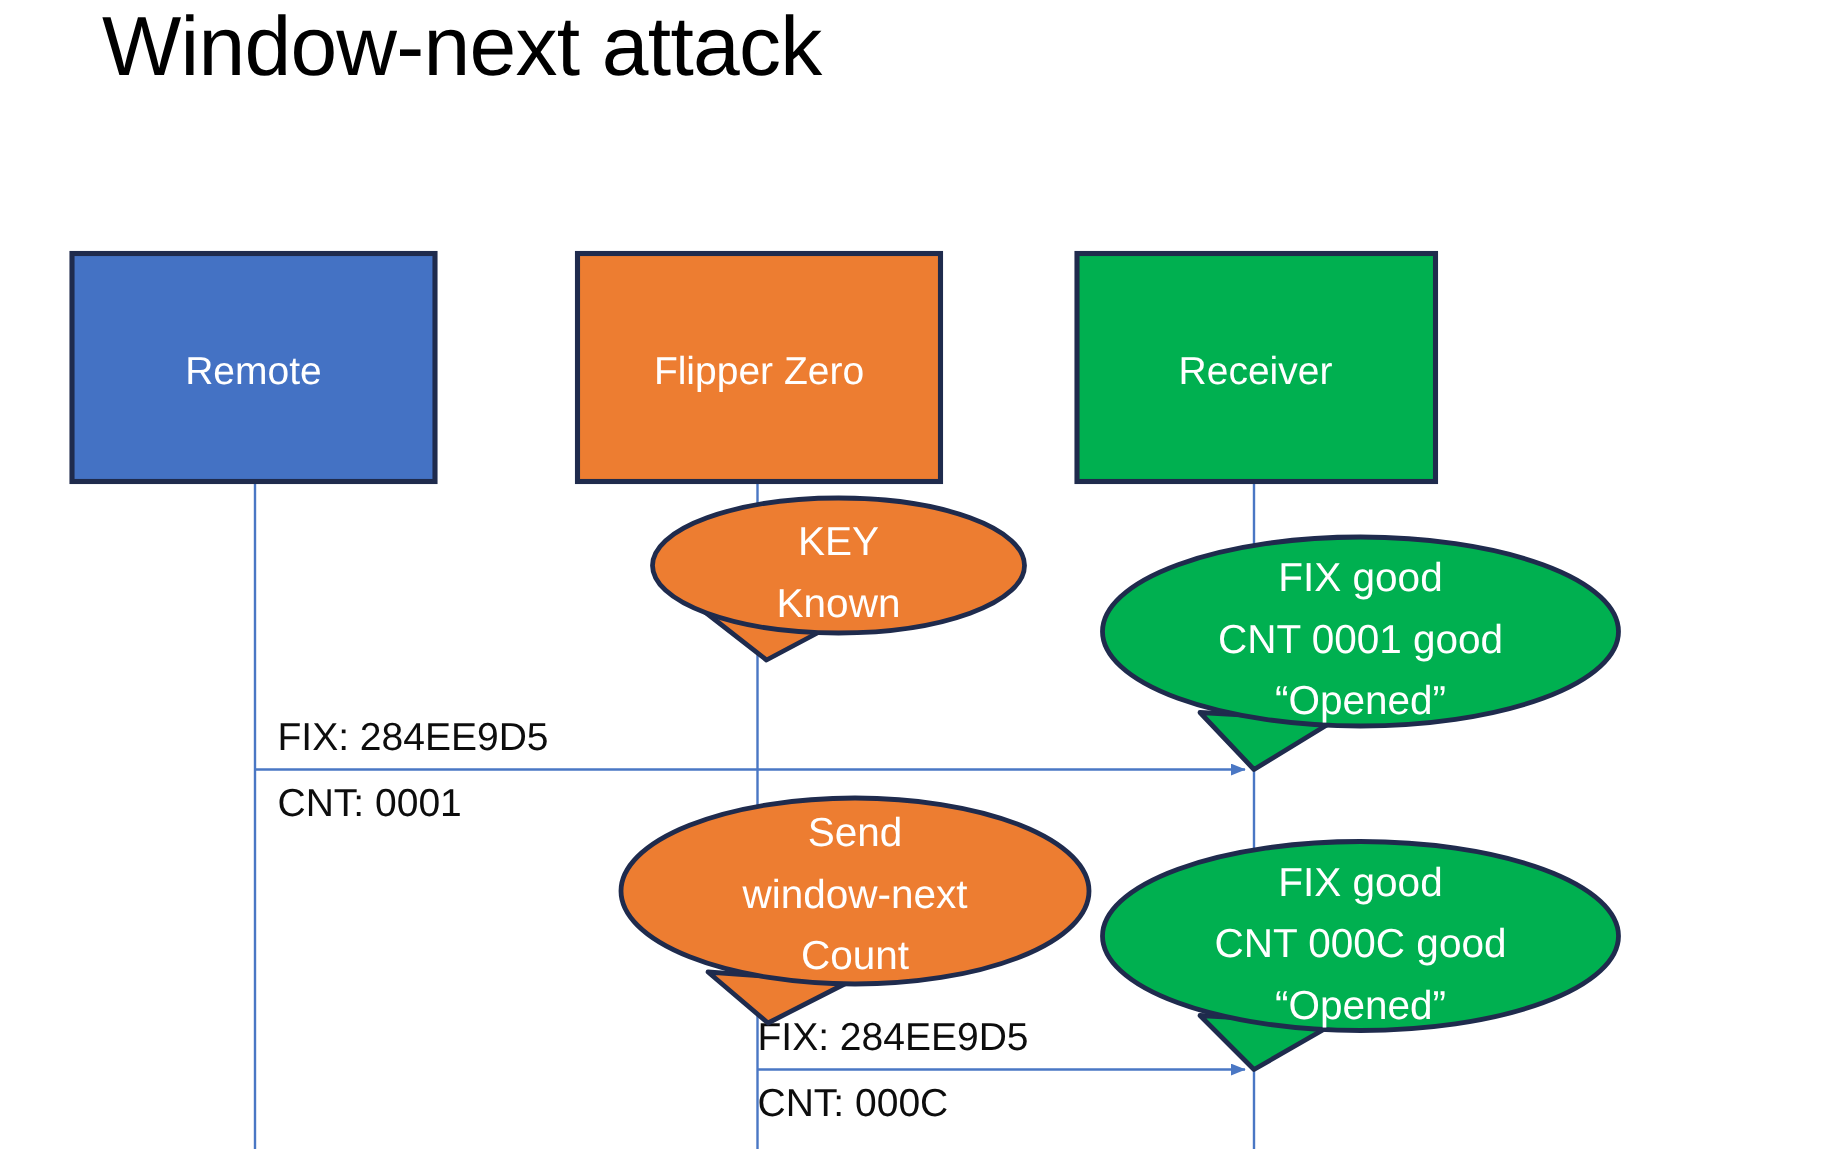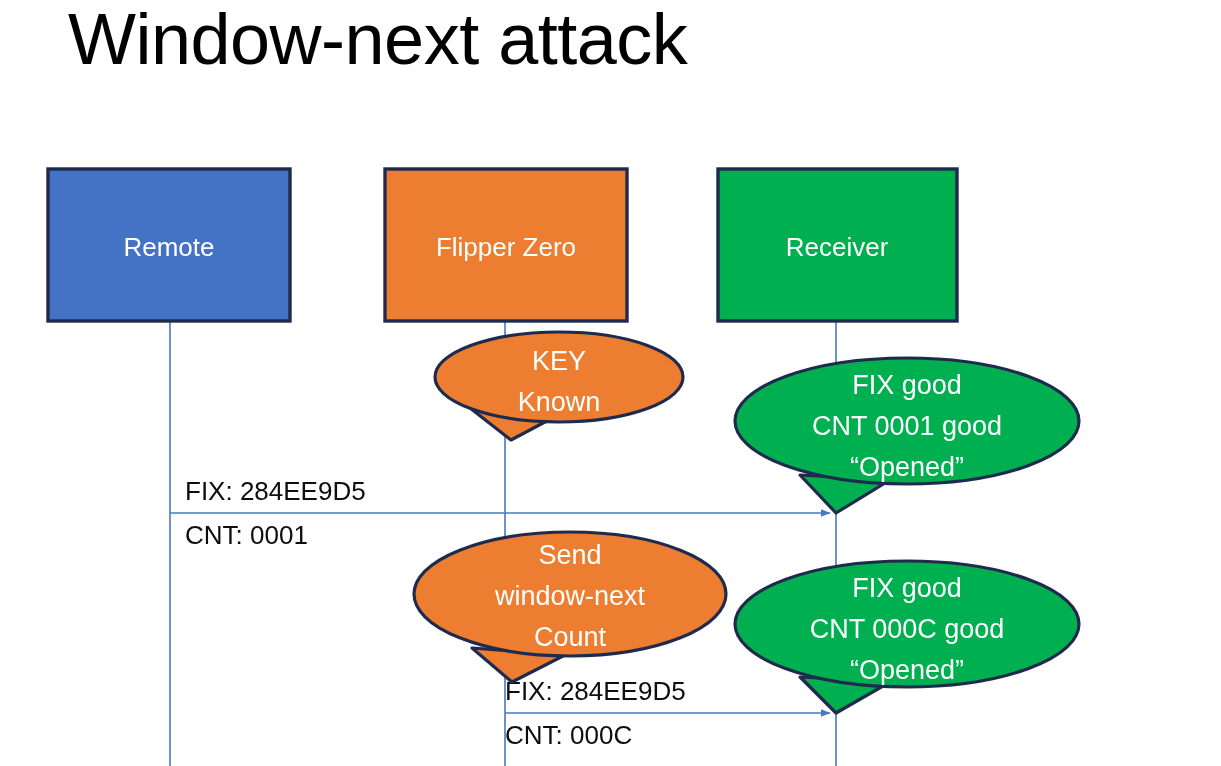--- a/index.html
+++ b/index.html
@@ -19,21 +19,21 @@
     left: 0;
     top: 0;
     width: 1221px;
     height: 766px;
   }
   .slide-title {
     position: absolute;
     left: 68px;
     top: 2px;
     width: 1100px;
-    font-size: 72px;
+    font-size: 56px;
     font-weight: 300;
     line-height: 1.04;
     color: #000000;
     letter-spacing: -0.5px;
     white-space: nowrap;
   }
   svg.diagram {
     position: absolute;
     left: 0;
     top: 0;

